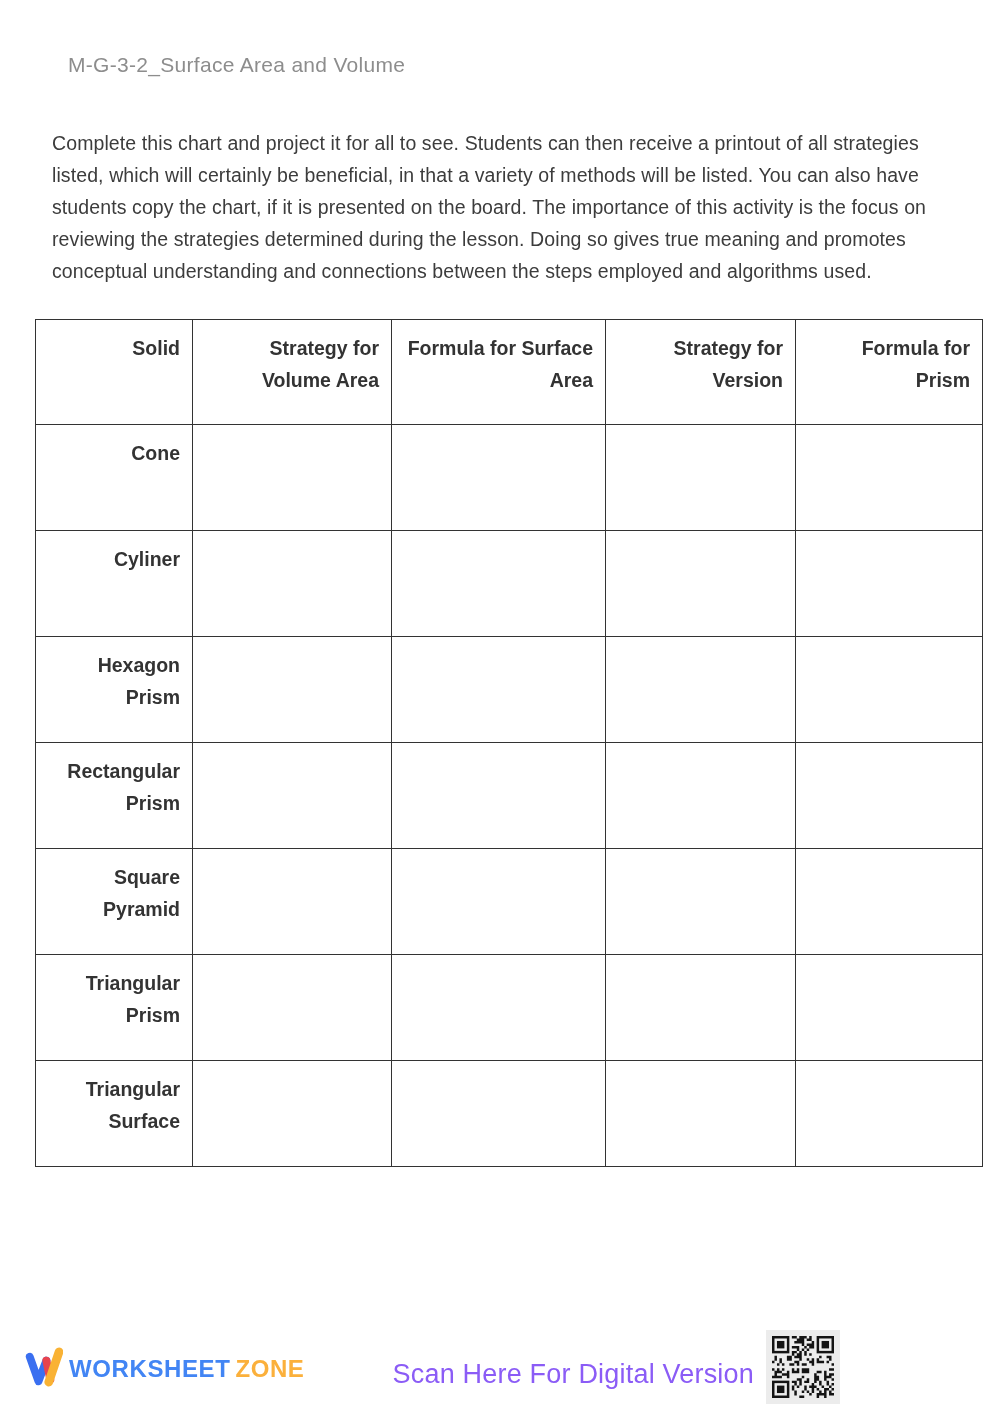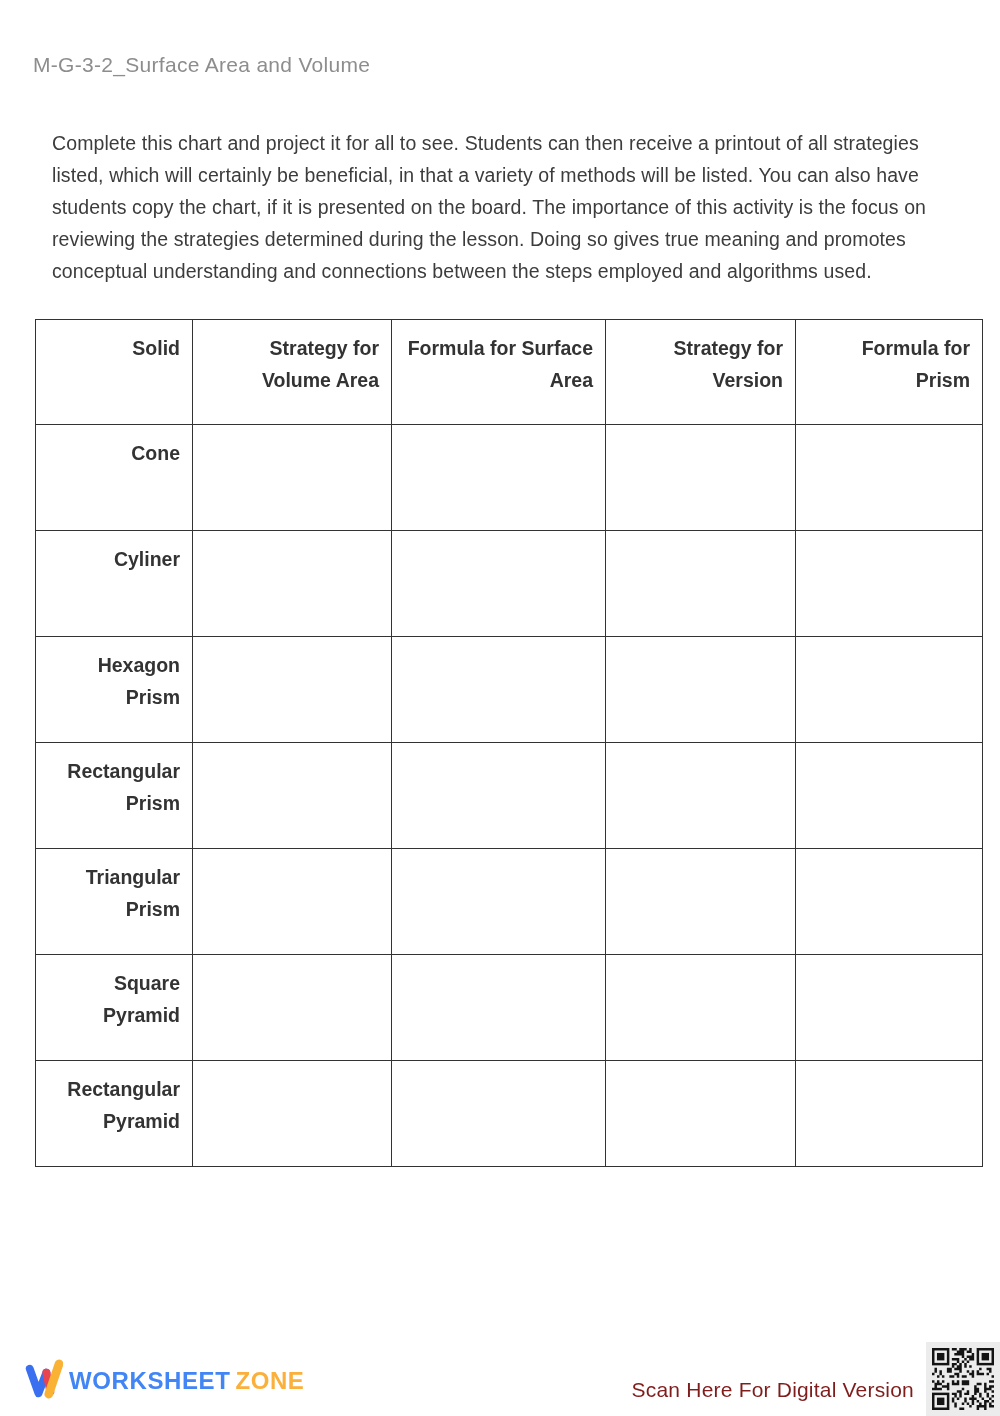--- a/index.html
+++ b/index.html
@@ -8,21 +8,21 @@
     width: 1000px;
     height: 1416px;
     background: #ffffff;
     font-family: "Liberation Sans", sans-serif;
     position: relative;
     overflow: hidden;
   }
 
   .doc-title {
     margin: 0;
-    padding: 53px 0 0 33px;
+    padding: 53px 0 0 68px;
     font-size: 21px;
     font-weight: normal;
     letter-spacing: 0.3px;
     color: #8d8d8d;
   }
 
   .intro {
     margin: 50px 46px 0 52px;
     width: 915px;
     font-size: 19.5px;
@@ -49,22 +49,22 @@
     overflow: hidden;
   }
   table.worksheet thead tr { height: 105px; }
   table.worksheet tbody tr { height: 106px; }
   table.worksheet th { font-weight: bold; }
   table.worksheet td.solid-cell { font-weight: bold; }
 
   .footer {
     position: absolute;
     left: 0;
-    bottom: 0;
-    width: 1000px;
+    bottom: 12px;
+    width: 840px;
     height: 82px;
   }
   .brand {
     position: absolute;
     left: 25px;
     bottom: 12px;
     display: flex;
     align-items: center;
     gap: 6px;
   }
@@ -74,22 +74,22 @@
     letter-spacing: 0.6px;
     white-space: nowrap;
   }
   .brand-primary { color: #4285f4; }
   .brand-secondary { color: #fbb03b; margin-left: 5px; }
 
   .scan-text {
     position: absolute;
     right: 86px;
     bottom: 14px;
-    font-size: 21px;
-    color: #7f1d1d;
+    font-size: 27px;
+    color: #8b5cf6;
     letter-spacing: 0.2px;
     white-space: nowrap;
     text-align: center;
   }
   .qr-wrap {
     position: absolute;
     right: 0;
     bottom: 0;
     width: 74px;
     height: 74px;
@@ -145,35 +145,35 @@
       <td></td>
     </tr>
     <tr>
       <td class="solid-cell">Rectangular Prism</td>
       <td></td>
       <td></td>
       <td></td>
       <td></td>
     </tr>
     <tr>
+      <td class="solid-cell">Square Pyramid</td>
+      <td></td>
+      <td></td>
+      <td></td>
+      <td></td>
+    </tr>
+    <tr>
       <td class="solid-cell">Triangular Prism</td>
       <td></td>
       <td></td>
       <td></td>
       <td></td>
     </tr>
     <tr>
-      <td class="solid-cell">Square Pyramid</td>
-      <td></td>
-      <td></td>
-      <td></td>
-      <td></td>
-    </tr>
-    <tr>
-      <td class="solid-cell">Rectangular Pyramid</td>
+      <td class="solid-cell">Triangular Surface</td>
       <td></td>
       <td></td>
       <td></td>
       <td></td>
     </tr>
   </tbody>
 </table>
 
 <div class="footer">
   <div class="brand">

